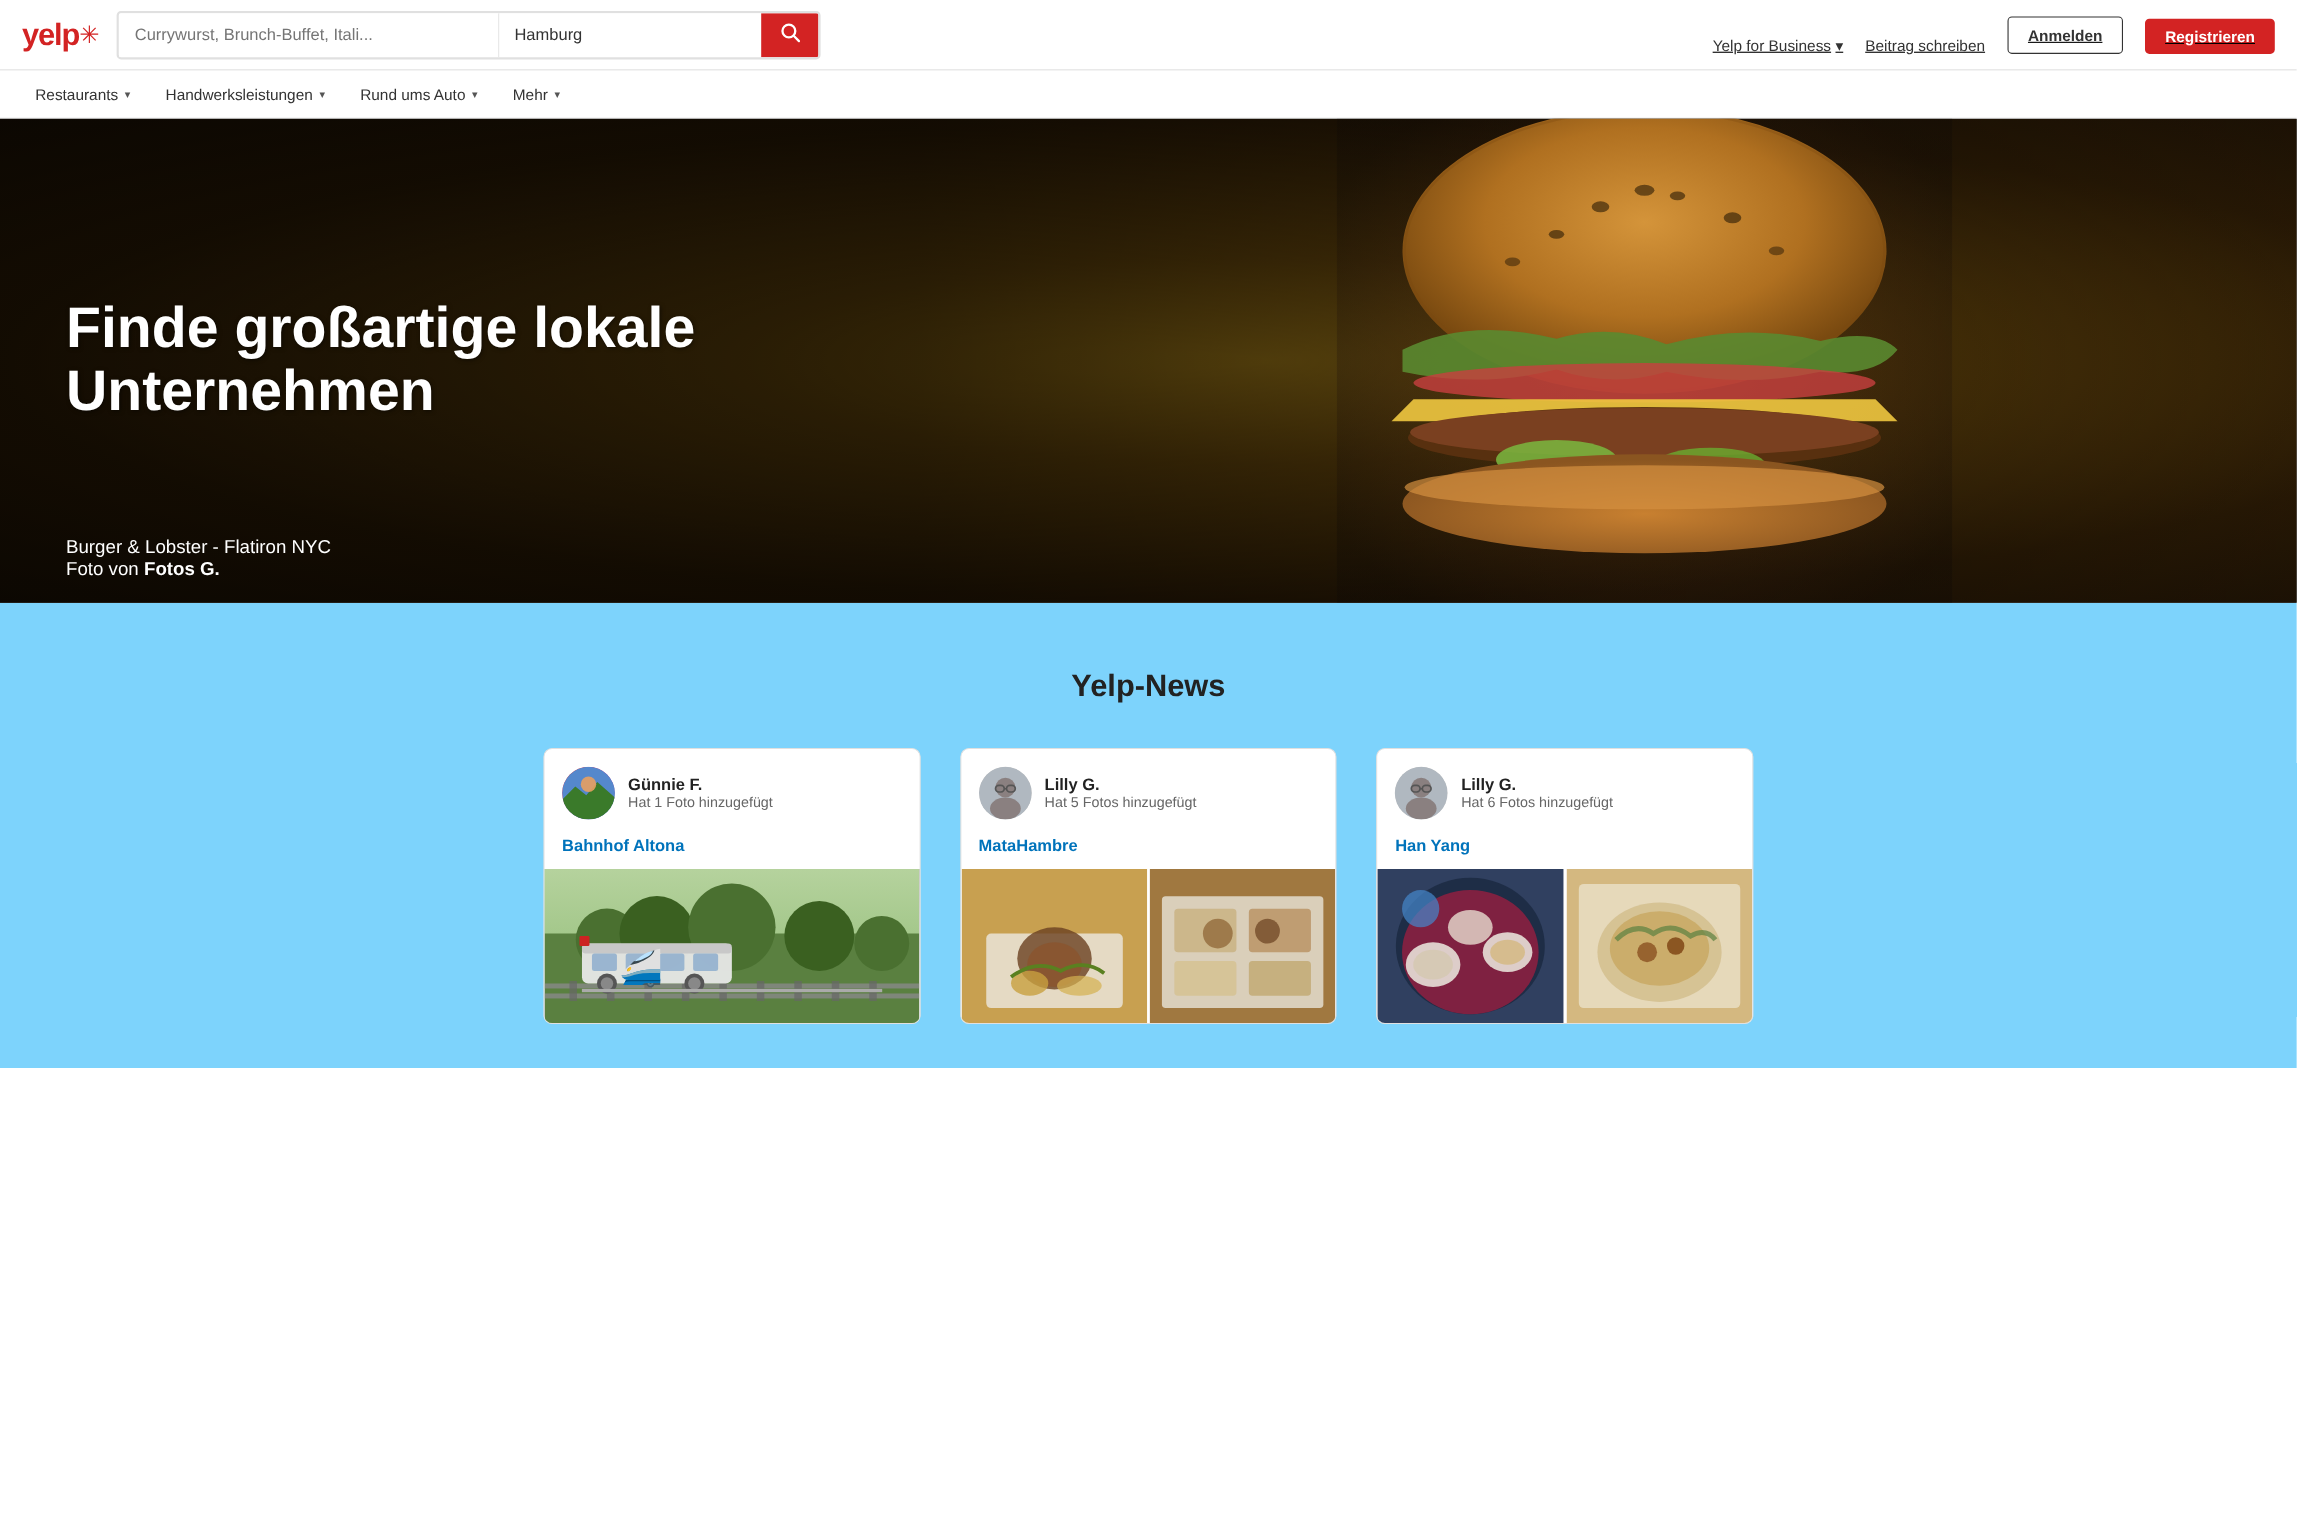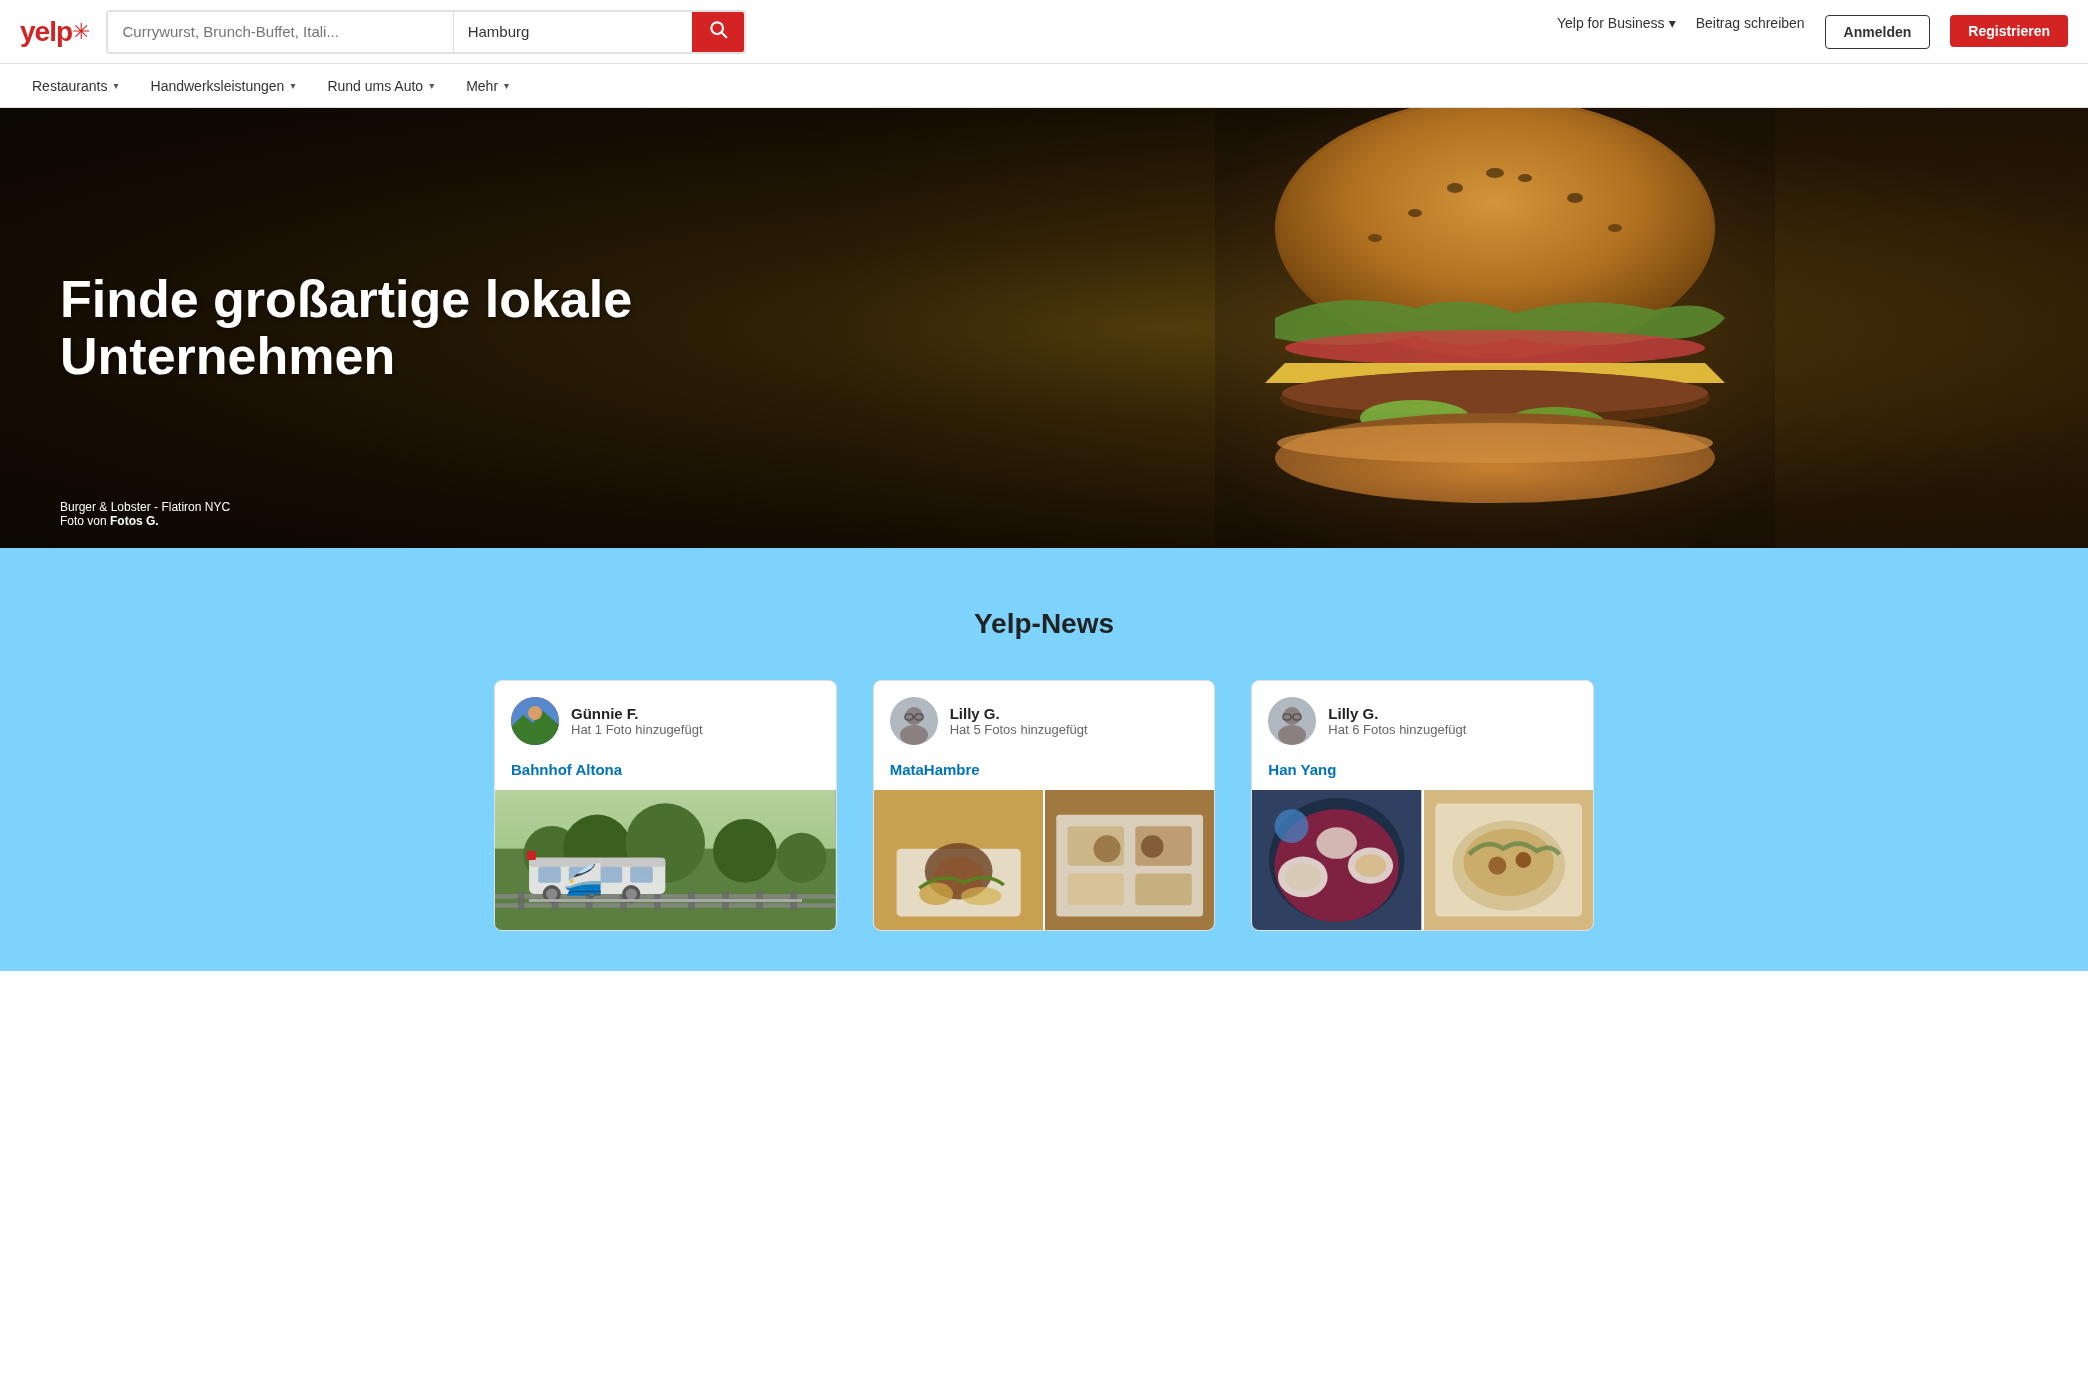--- a/index.html
+++ b/index.html
@@ -66,24 +66,25 @@
       color: #fff;
       width: 52px;
       cursor: pointer;
       display: flex;
       align-items: center;
       justify-content: center;
       font-size: 18px;
     }
     .header-nav {
       display: flex;
-      align-items: flex-start;
+      align-items: flex-end;
       gap: 20px;
       margin-left: auto;
       flex-shrink: 0;
+      text-decoration: underline;
     }
     .header-nav-link {
       font-size: 14px;
       color: #333;
       cursor: pointer;
       text-decoration: none;
       white-space: nowrap;
       display: flex;
       align-items: center;
       gap: 4px;
@@ -176,21 +177,21 @@
       font-weight: 900;
       line-height: 1.1;
       text-shadow: 1px 1px 4px rgba(0,0,0,0.5);
       max-width: 700px;
     }
     .hero-caption {
       position: absolute;
       bottom: 20px;
       left: 60px;
       color: #fff;
-      font-size: 12px;
+      font-size: 17px;
     }
     .hero-caption strong { font-weight: 700; }
 
     
     .news-section {
       padding: 60px 40px 40px;
       background: #7dd3fc;
     }
     .news-title {
       text-align: center;

